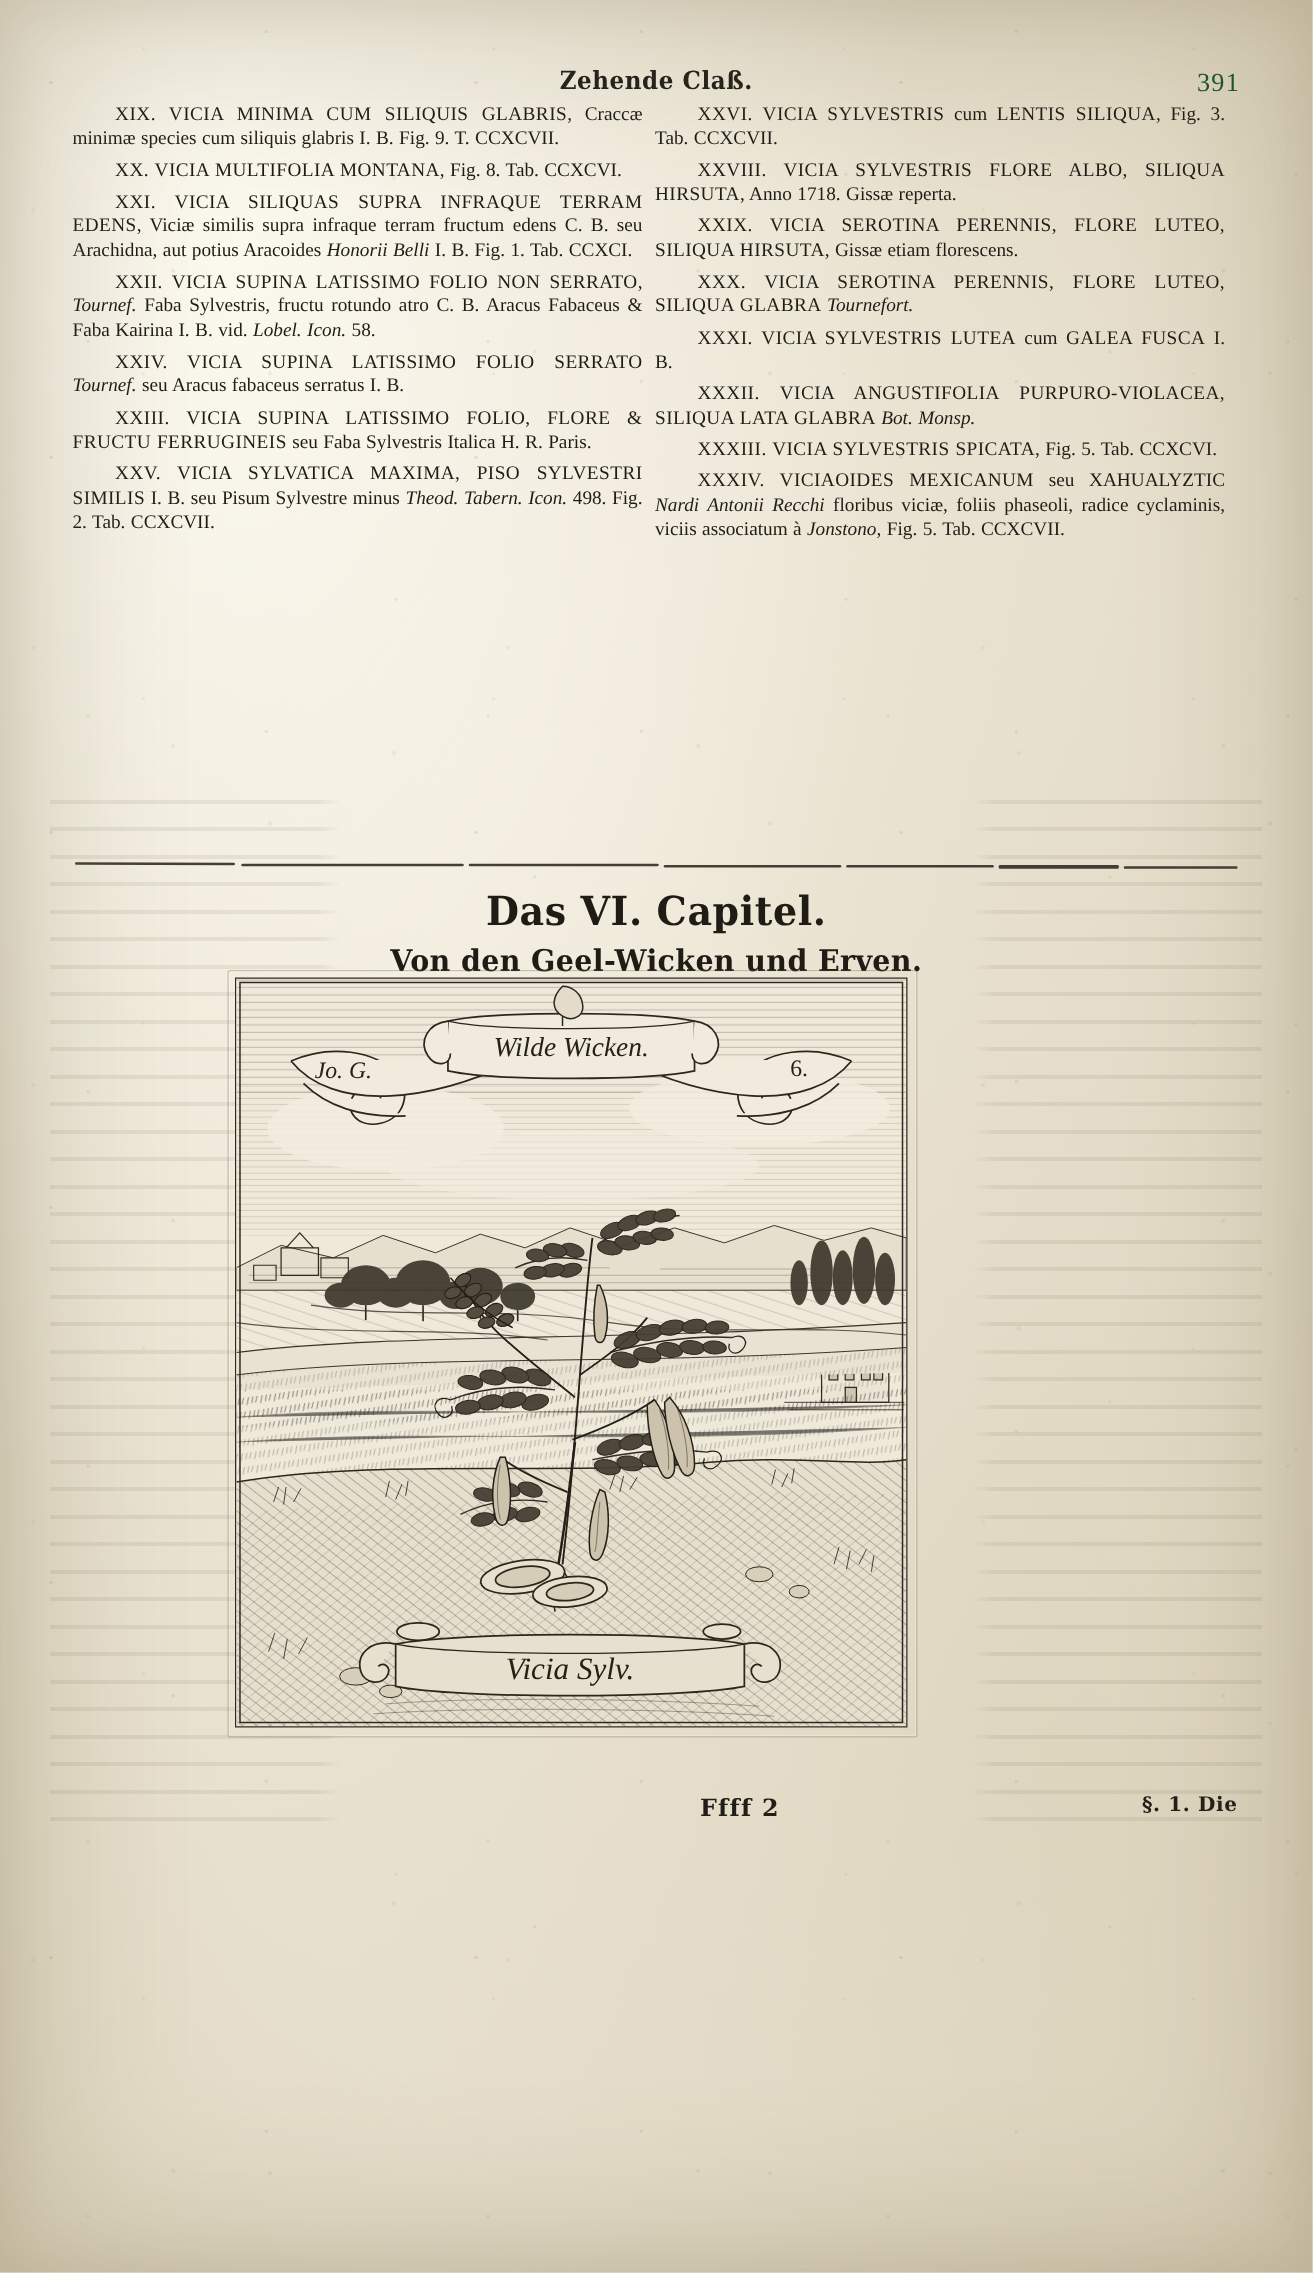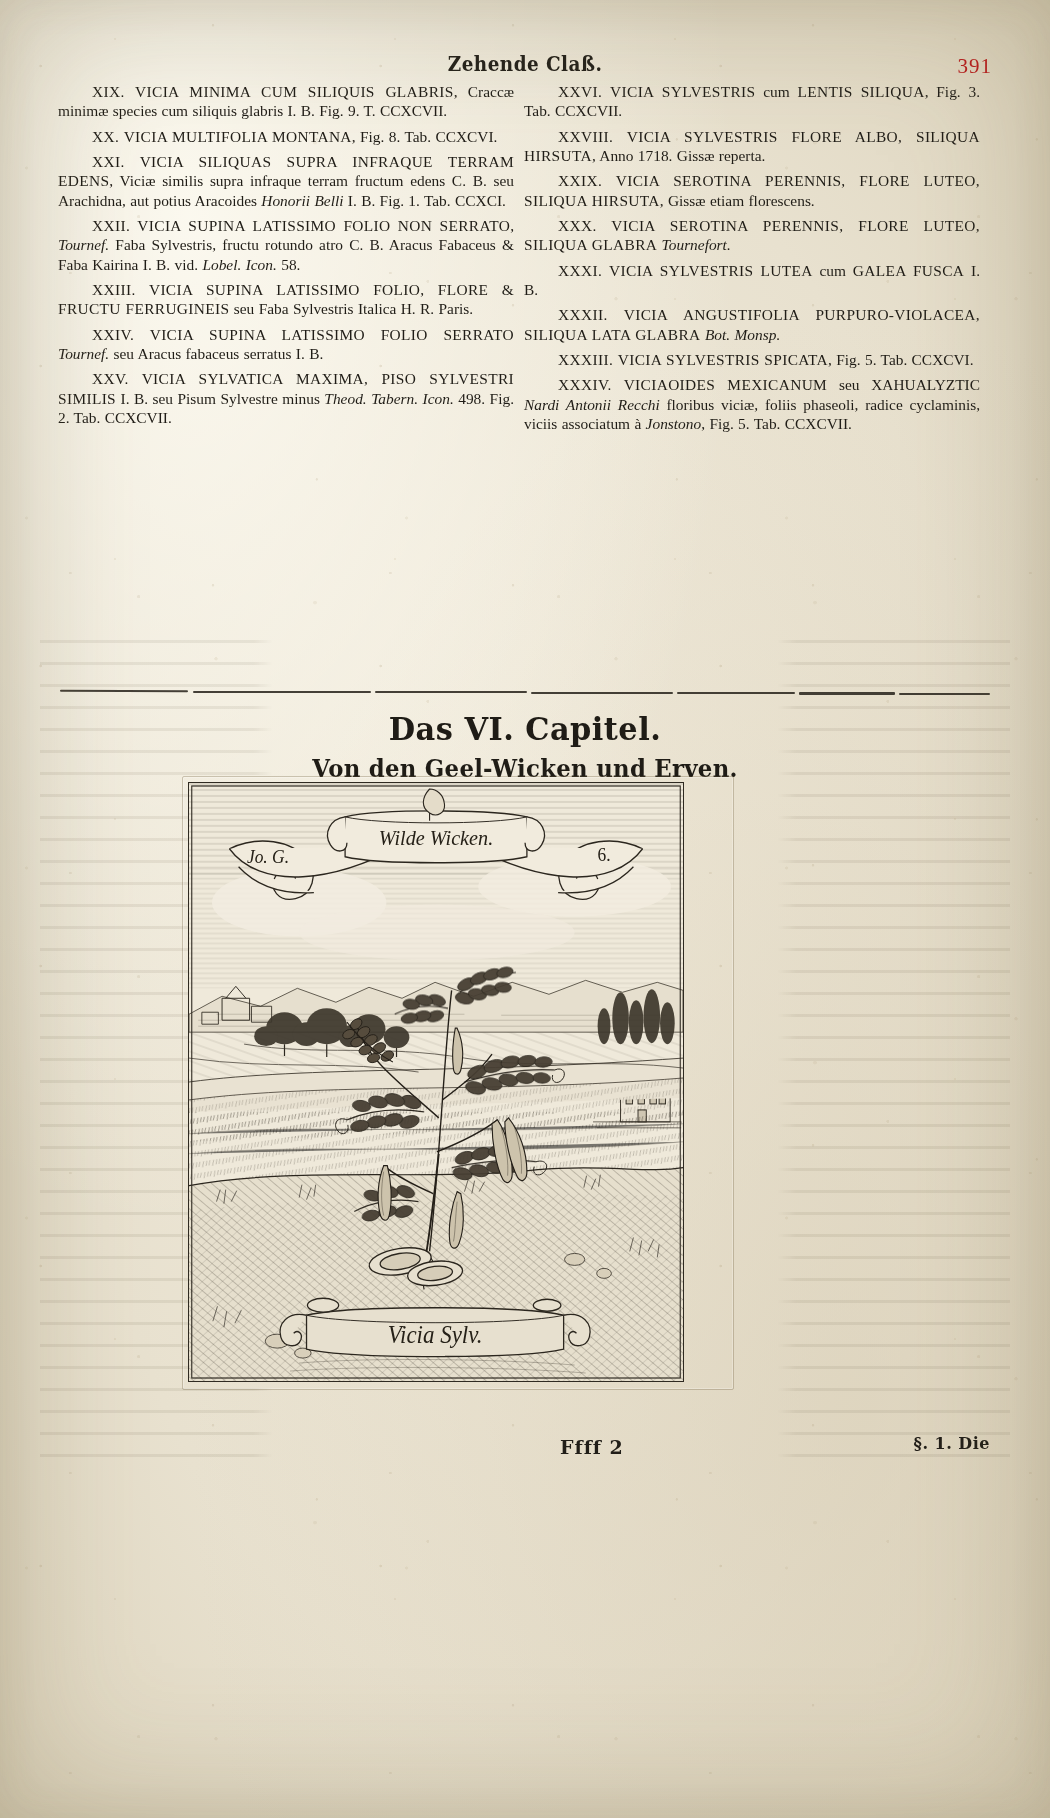--- a/index.html
+++ b/index.html
@@ -57,21 +57,21 @@
   }
   .runhead .claß{
     position:absolute;left:0;right:0;text-align:center;
     font-family:"DejaVu Serif", serif;
     font-weight:700;font-size:20px;letter-spacing:.5px;
     color:#23201a;
     transform:scaleX(.92);
   }
   .runhead .folio{
     position:absolute;right:58px;top:2px;
-    font-size:21px;color:#b91c1c;letter-spacing:1px;
+    font-size:21px;color:#14532d;letter-spacing:1px;
     font-family:"Liberation Serif", serif;
   }
 
   
   .cols{
     position:absolute;top:82px;left:58px;width:934px;height:540px;
     display:flex;gap:10px;
   }
   .col{width:456px;}
   .entry{
@@ -117,21 +117,21 @@
   }
   .chapsub{
     position:absolute;left:0;right:0;top:754px;text-align:center;
     font-family:"DejaVu Serif", serif;font-weight:700;
     font-size:24px;color:#1f1c16;letter-spacing:.3px;
     transform:scaleX(.95);
   }
 
   
   .plate{
-    position:absolute;left:188px;top:782px;width:496px;height:600px;
+    position:absolute;left:188px;top:782px;width:538px;height:600px;
   }
   .platemark{
     position:absolute;left:-6px;top:-6px;width:550px;height:612px;
     border:1px solid rgba(105,88,55,.30);
     border-radius:2px;
     box-shadow:0 0 0 1px rgba(255,255,255,.25) inset;
   }
   .plateframe{
     position:absolute;inset:0;
     border:1.6px solid #2f2a21;
@@ -187,28 +187,28 @@
         <span class="num">XXI.</span>
         <span class="caps">VICIA SILIQUAS SUPRA INFRAQUE TERRAM EDENS</span><span>, Viciæ similis supra infraque terram fructum edens C. B. seu Arachidna, aut potius Aracoides </span><i>Honorii Belli</i><span> I. B. Fig. 1. Tab. CCXCI.</span>
       </p>
 
       <p class="entry">
         <span class="num">XXII.</span>
         <span class="caps">VICIA SUPINA LATISSIMO FOLIO NON SERRATO</span><span>, </span><i>Tournef.</i><span> Faba Sylvestris, fructu rotundo atro C. B. Aracus Fabaceus &amp; Faba Kairina I. B. vid. </span><i>Lobel. Icon.</i><span> 58.</span>
       </p>
 
       <p class="entry">
-        <span class="num">XXIII.</span>
-        <span class="caps">VICIA SUPINA LATISSIMO FOLIO, FLORE &amp; FRUCTU FERRUGINEIS</span><span> seu Faba Sylvestris Italica H. R. Paris.</span>
-      </p>
-
-      <p class="entry">
         <span class="num">XXIV.</span>
         <span class="caps">VICIA SUPINA LATISSIMO FOLIO SERRATO</span>
         <i>Tournef.</i><span> seu Aracus fabaceus serratus I. B.</span>
+      </p>
+
+      <p class="entry">
+        <span class="num">XXIII.</span>
+        <span class="caps">VICIA SUPINA LATISSIMO FOLIO, FLORE &amp; FRUCTU FERRUGINEIS</span><span> seu Faba Sylvestris Italica H. R. Paris.</span>
       </p>
 
       <p class="entry">
         <span class="num">XXV.</span>
         <span class="caps">VICIA SYLVATICA MAXIMA, PISO SYLVESTRI SIMILIS</span><span> I. B. seu Pisum Sylvestre minus </span><i>Theod. Tabern. Icon.</i><span> 498. Fig. 2. Tab. CCXCVII.</span>
       </p>
 
     </div>
 
     <div class="col">

